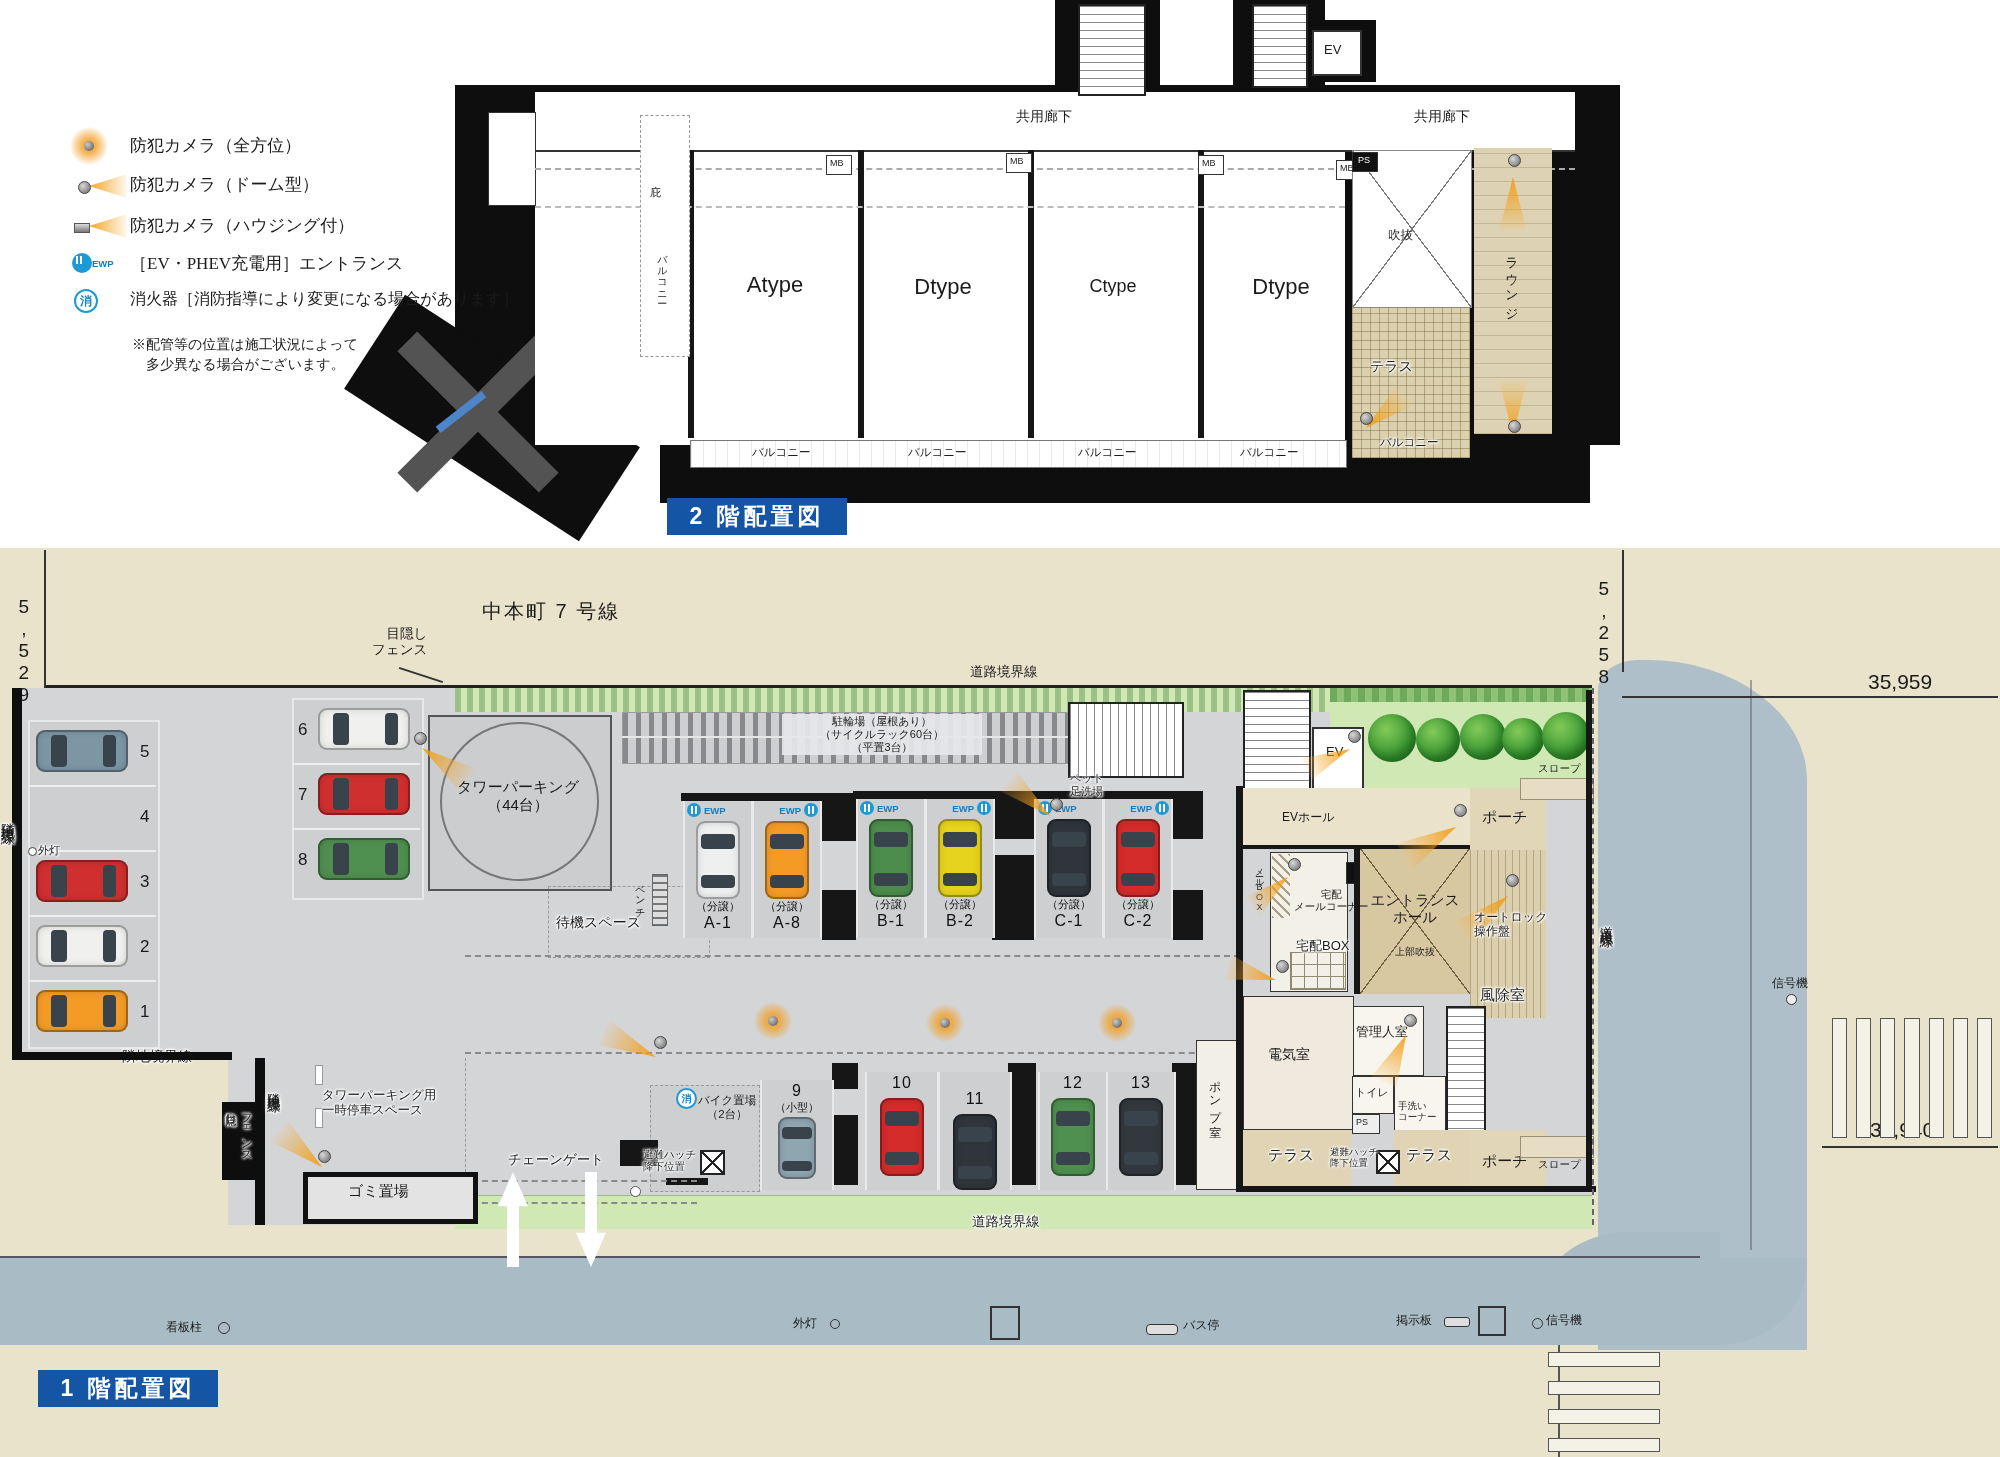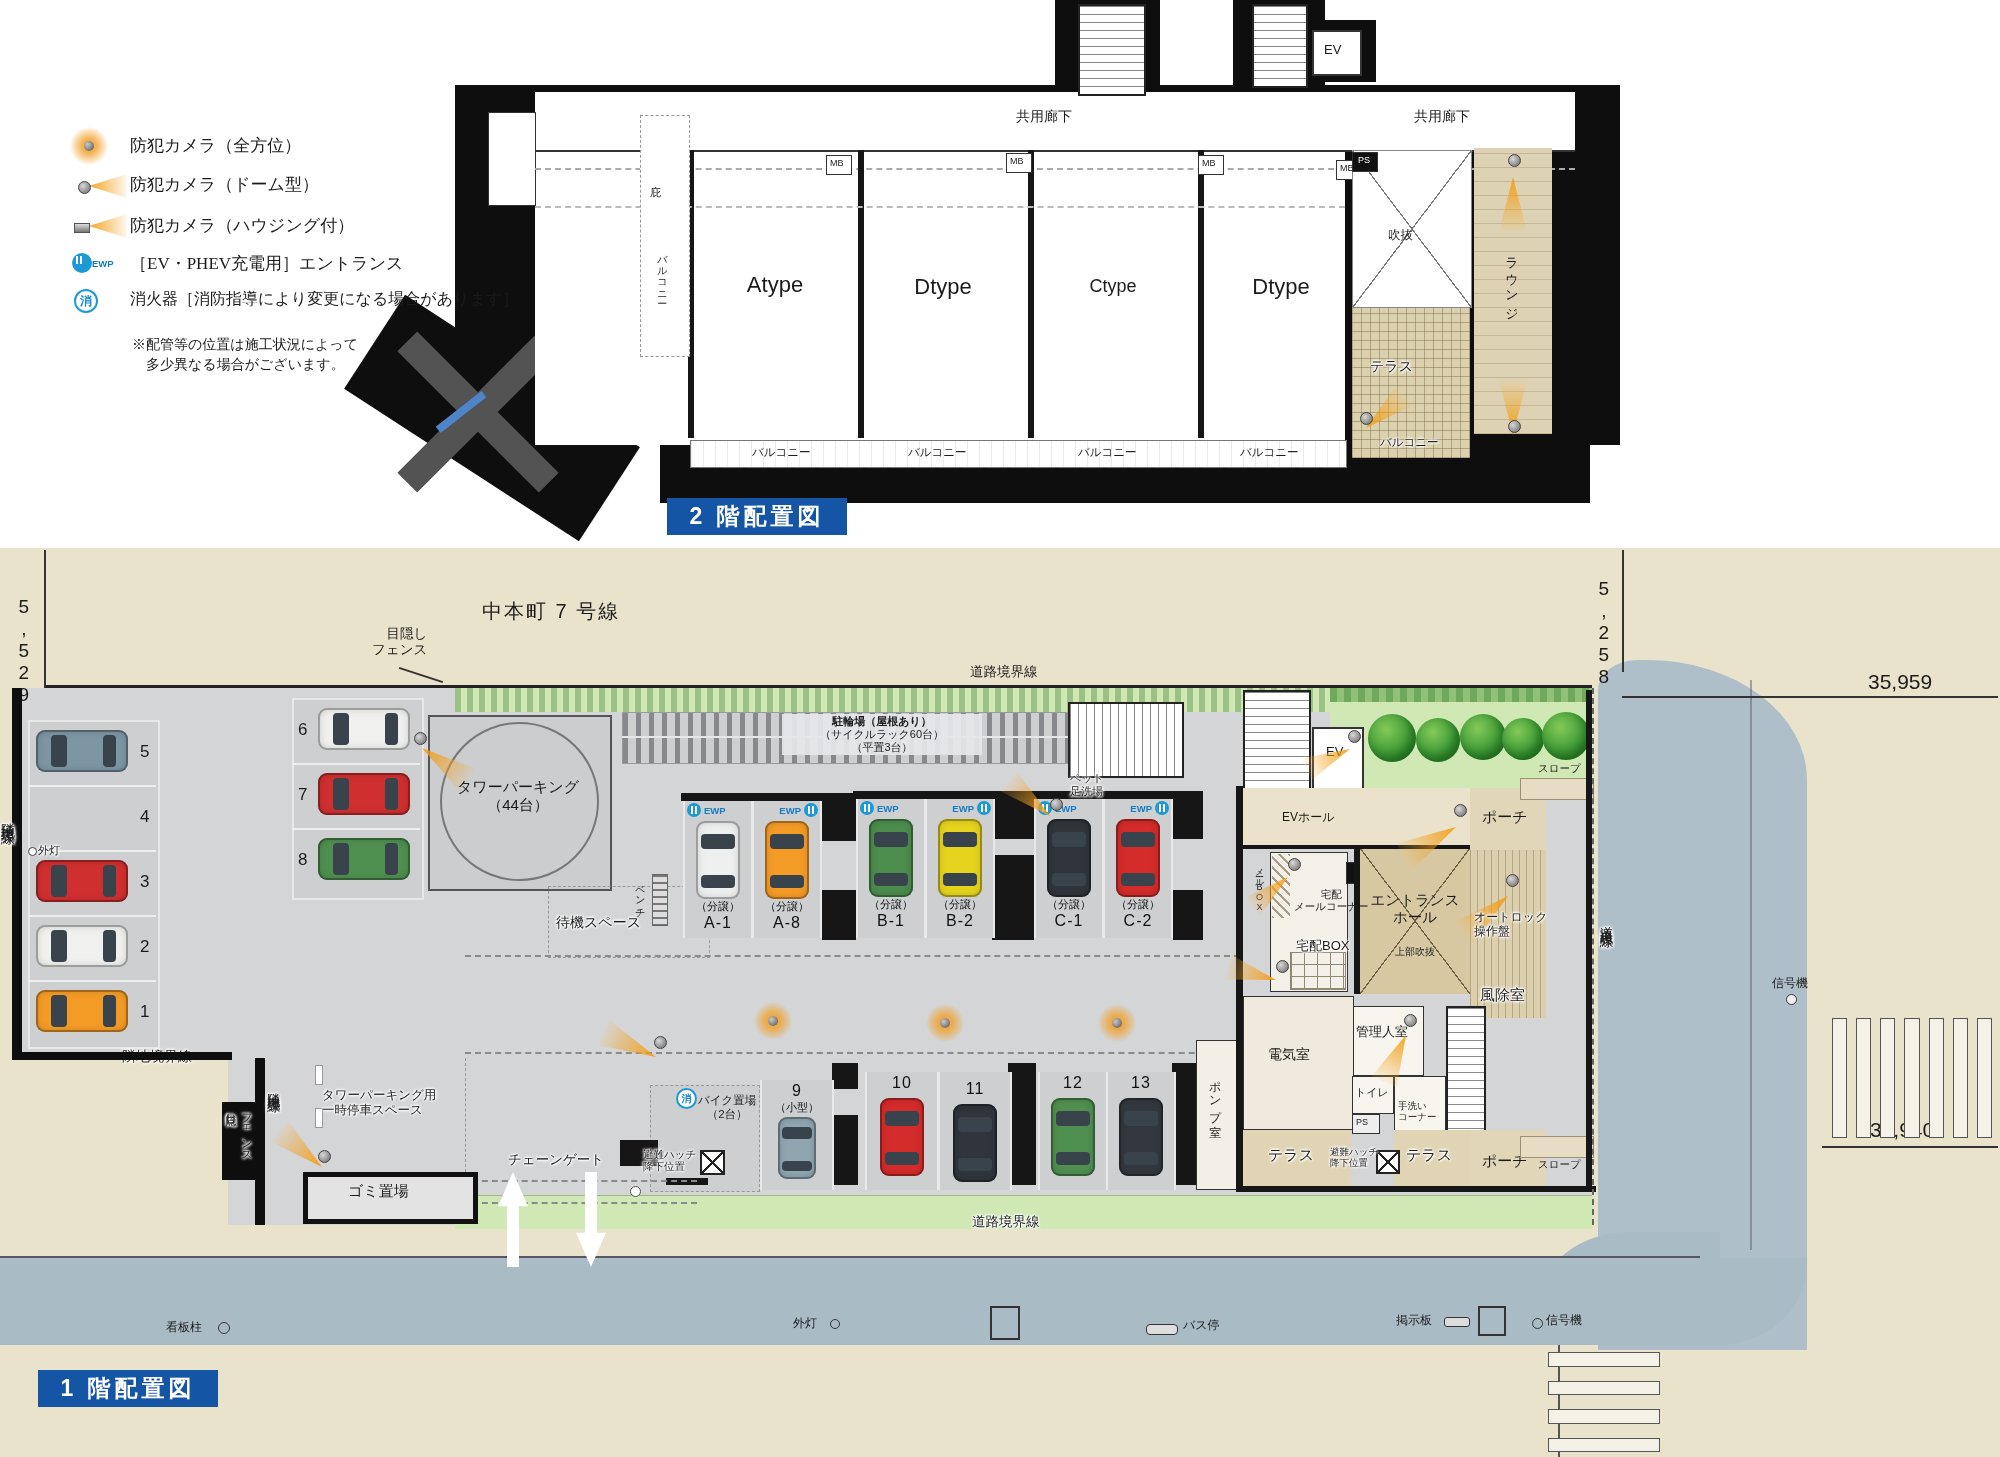--- a/index.html
+++ b/index.html
@@ -162,21 +162,21 @@
   </div>
 
   <div class="abs" style="left:548px;top:886px;width:160px;height:70px;border:1.5px dashed #999"></div>
   <div class="lbl halo" style="left:556px;top:914px;font-size:14px">待機スペース</div>
   <div class="abs" style="left:652px;top:874px;width:14px;height:50px;background:repeating-linear-gradient(180deg,#777 0 2px,#ddd 2px 7px);border:1px solid #666"></div>
   <div class="lbl v" style="left:634px;top:878px;font-size:10px;letter-spacing:0">ベンチ</div>
 
   <div class="racks" style="left:622px;top:712px;width:538px;height:50px"></div>
   <div class="line" style="left:622px;top:736px;width:538px;height:2px;background:#e6e6e6"></div>
   <div class="lbl c z7" style="left:782px;top:714px;width:200px;background:rgba(230,231,233,.92);font-size:11px;padding:1px 0">
-    <div style="font-weight:bold">駐輪場（屋根あり）</div>
+    <div style="font-weight:normal">駐輪場（屋根あり）</div>
     <div>（サイクルラック60台）</div>
     <div>（平置3台）</div>
   </div>
 
   <div class="stairsV" style="left:1068px;top:702px;width:112px;height:72px"></div>
   <div class="lbl halo z7" style="left:1070px;top:772px;font-size:11px">
     <div>ペット</div>
       <div>足洗場</div>
   </div>
   <div class="cam" style="left:1050px;top:798px"></div>
@@ -301,21 +301,21 @@
       </div>
   </div>
   <div class="bstall" style="left:865px;top:1072px;width:70px;height:118px">
     <div class="sid" style="margin-top:2px">10</div>
     <div class="car cv" style="margin-top:6px;background:#d42b2b">
         <i class="w1"></i>
         <i class="w2"></i>
       </div>
   </div>
   <div class="bstall" style="left:938px;top:1072px;width:70px;height:118px">
-    <div class="sid" style="margin-top:8px">11</div>
+    <div class="sid" style="margin-top:18px">11</div>
     <div class="car cv" style="margin-top:6px;background:#2f353b">
         <i class="w1"></i>
         <i class="w2"></i>
       </div>
   </div>
   <div class="bstall" style="left:1038px;top:1072px;width:66px;height:118px">
     <div class="sid" style="margin-top:2px">12</div>
     <div class="car cv" style="margin-top:6px;background:#4f8f4f">
         <i class="w1"></i>
         <i class="w2"></i>

